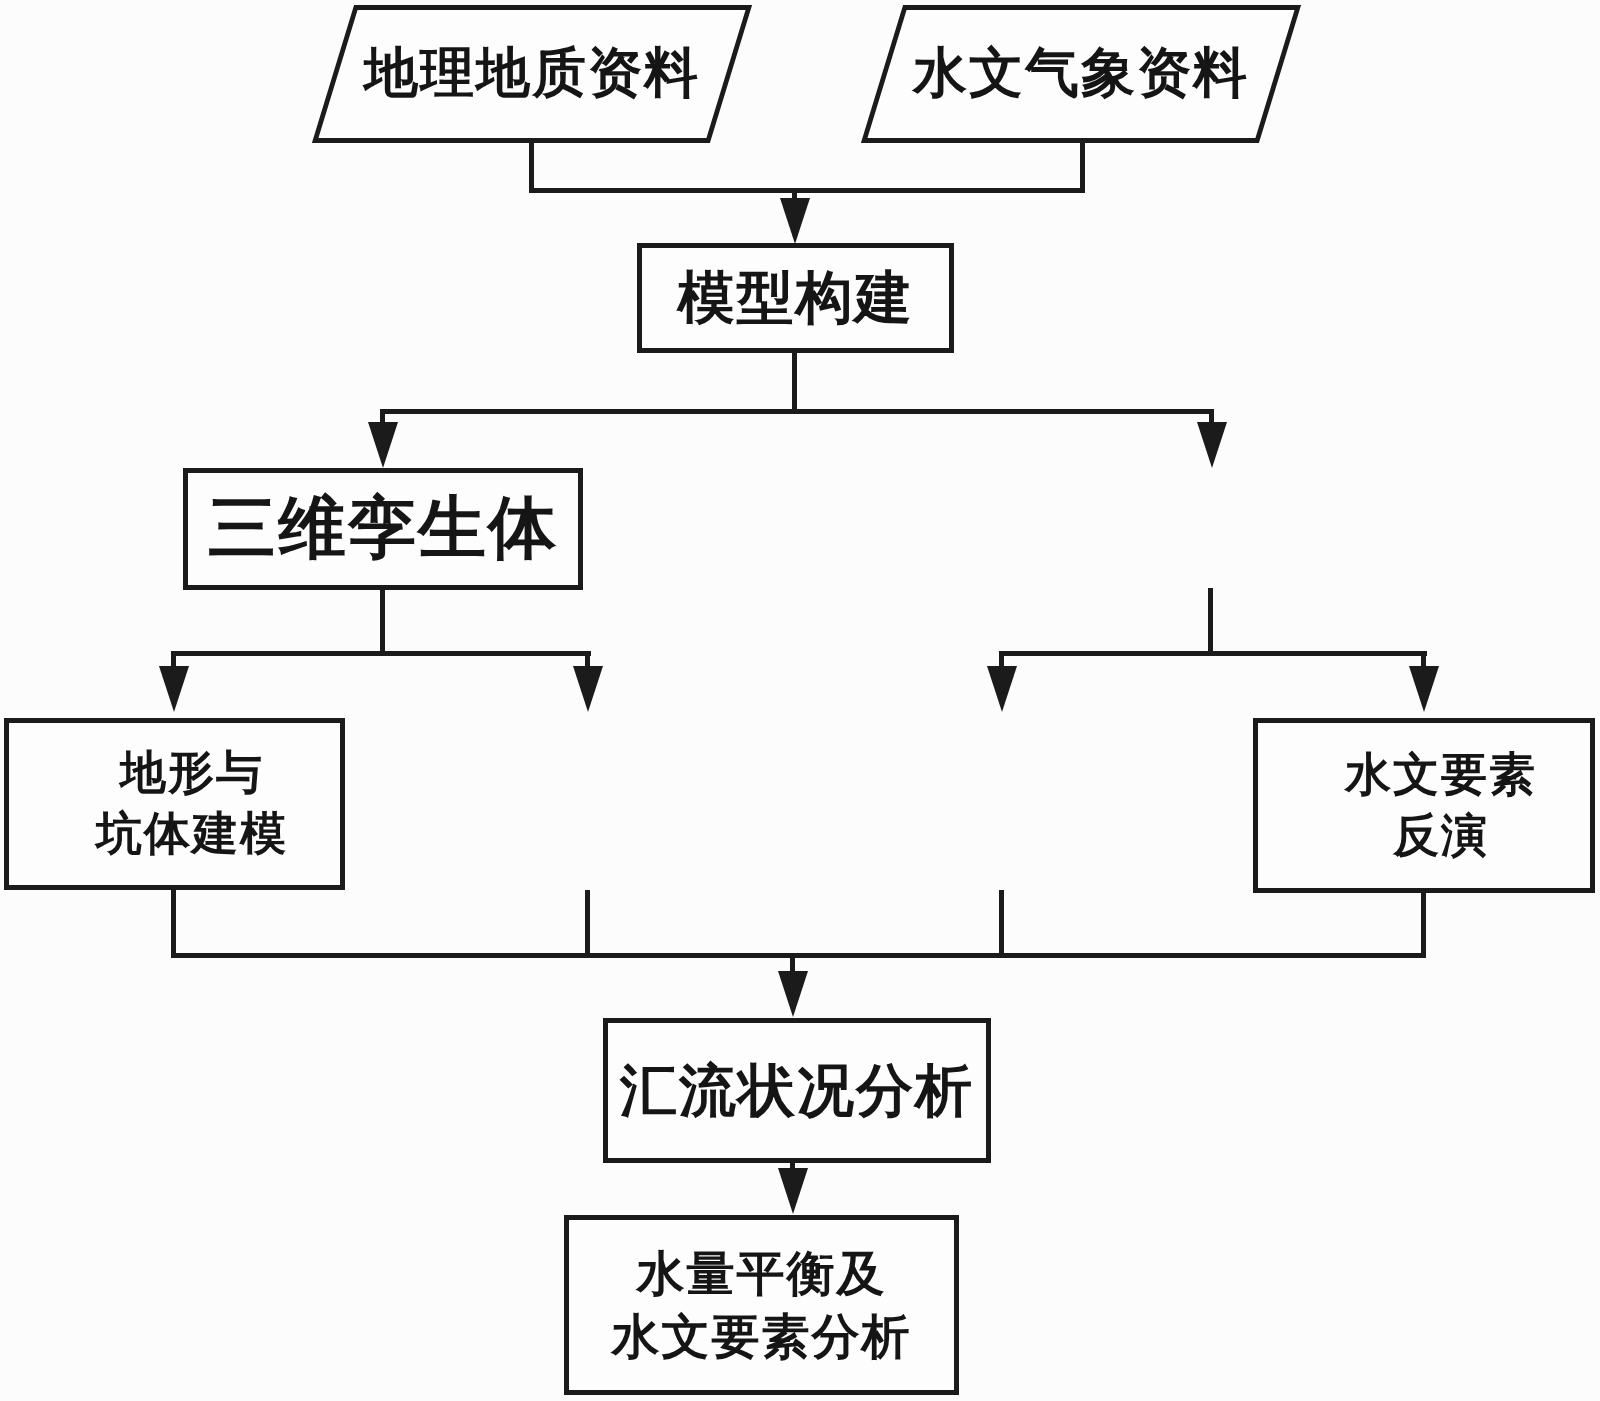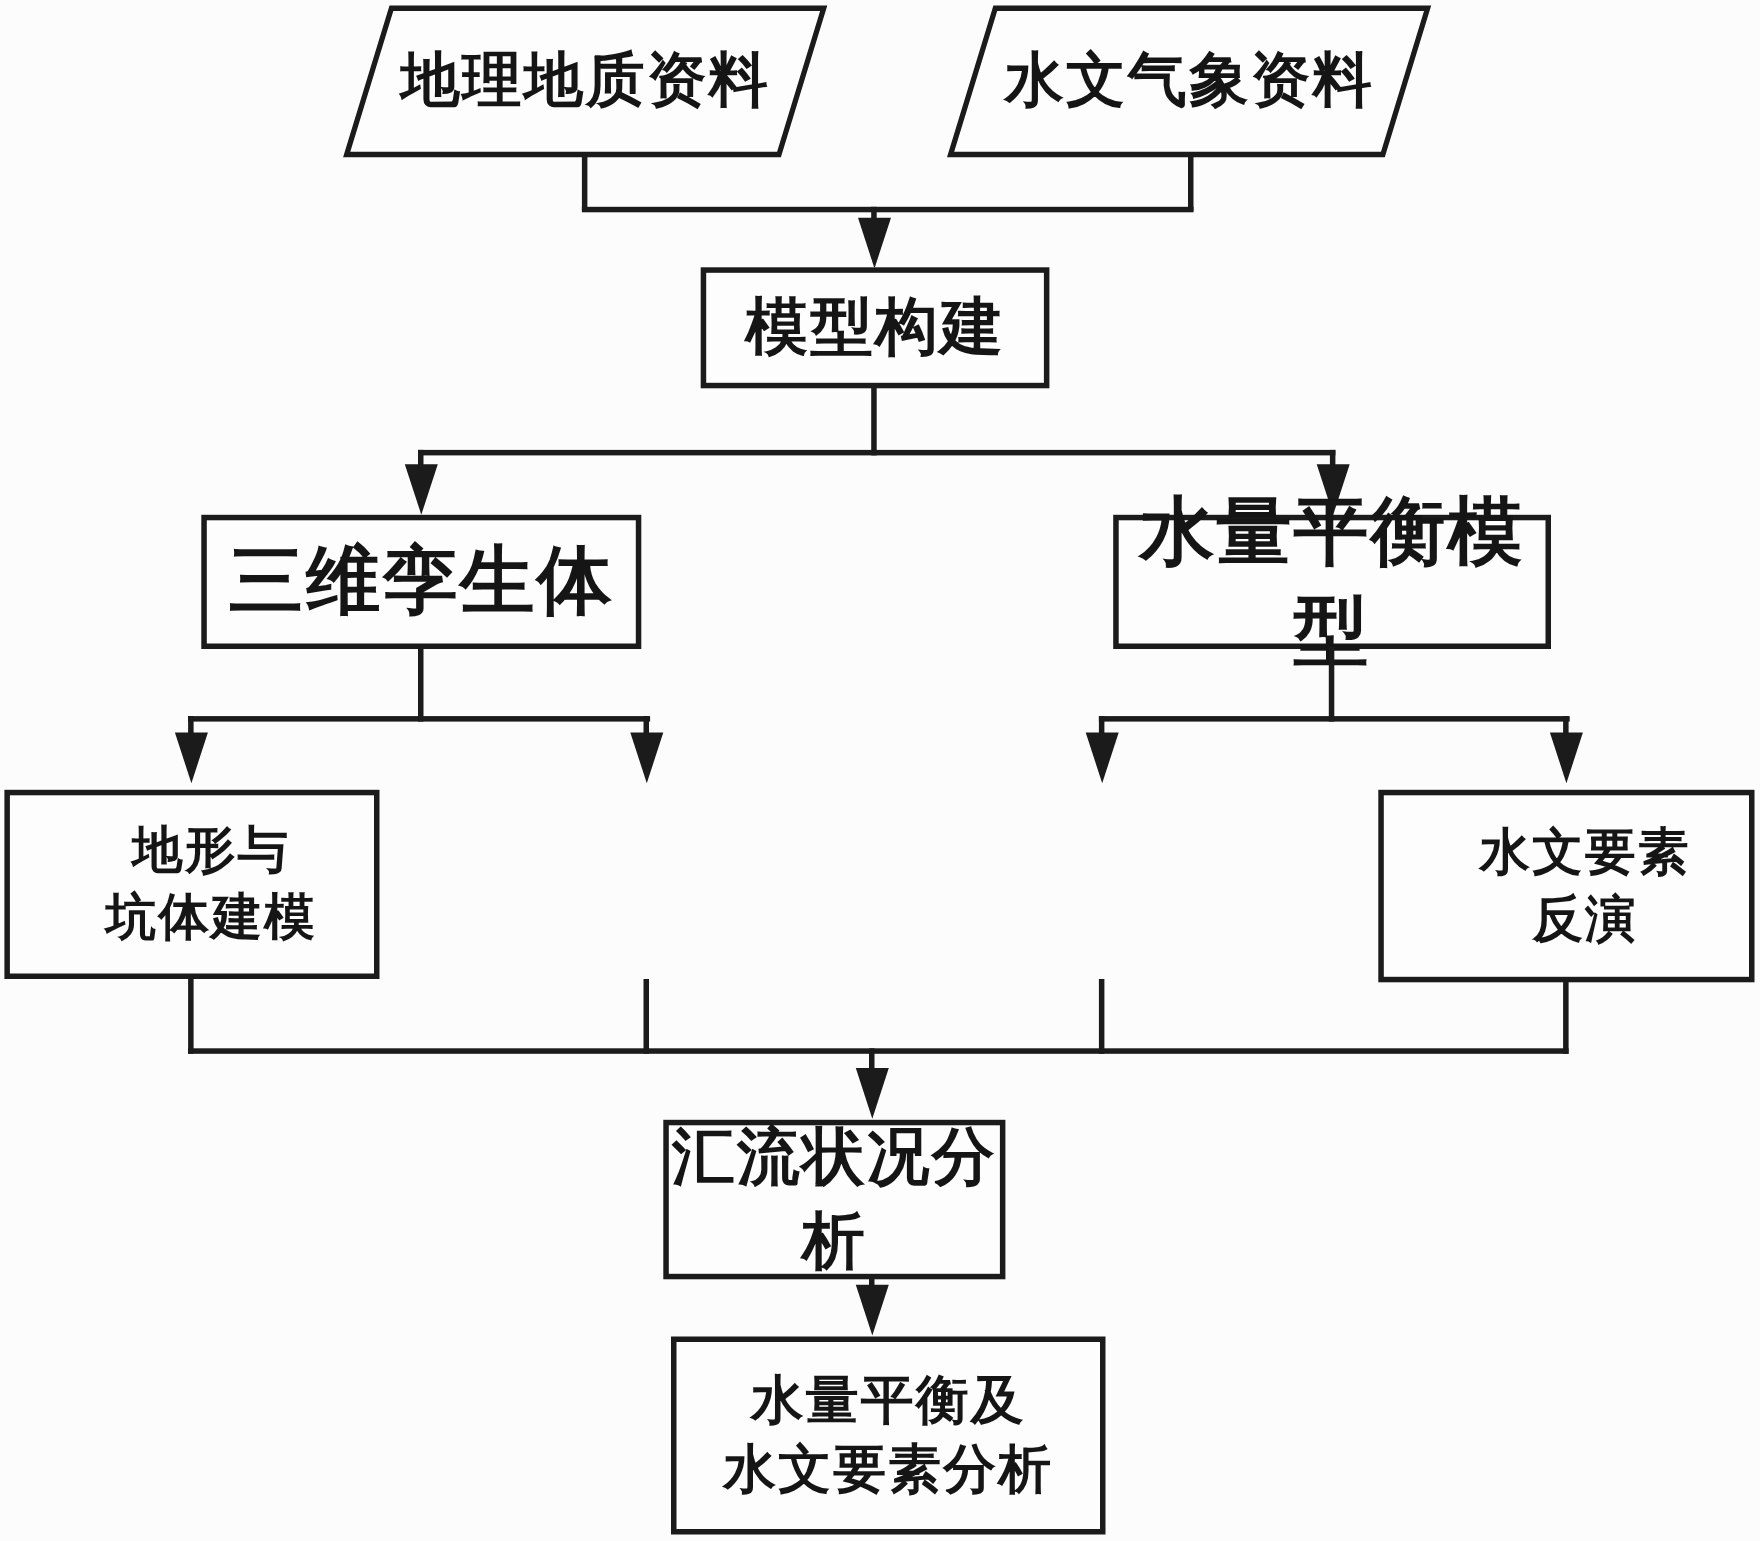--- a/index.html
+++ b/index.html
@@ -73,23 +73,20 @@
   <div class="line" style="left:792px;top:351px;width:5px;height:63px;"></div>
   <div class="line" style="left:380px;top:409px;width:834px;height:5px;"></div>
   <div class="line" style="left:380px;top:409px;width:5px;height:18px;"></div>
   <div class="arrow" style="left:368px;top:422px;"></div>
   <div class="line" style="left:1209px;top:409px;width:5px;height:18px;"></div>
   <div class="arrow" style="left:1197px;top:422px;"></div>
 
   <div class="node fs52" style="left:183px;top:468px;width:400px;height:122px;">
     <span class="node-label">三维孪生体</span>
   </div>
-  <div class="node fs52" style="left:1012px;top:468px;width:398px;height:122px;">
-    <span class="node-label">水量平衡模型</span>
-  </div>
 
   <div class="line" style="left:380px;top:588px;width:5px;height:68px;"></div>
   <div class="line" style="left:171px;top:651px;width:420px;height:5px;"></div>
   <div class="line" style="left:171px;top:651px;width:5px;height:18px;"></div>
   <div class="arrow" style="left:159px;top:666px;"></div>
   <div class="line" style="left:585px;top:651px;width:5px;height:18px;"></div>
   <div class="arrow" style="left:573px;top:666px;"></div>
 
   <div class="line" style="left:1208px;top:588px;width:5px;height:68px;"></div>
   <div class="line" style="left:999px;top:651px;width:428px;height:5px;"></div>
@@ -108,25 +105,25 @@
   </div>
 
   <div class="line" style="left:171px;top:888px;width:5px;height:70px;"></div>
   <div class="line" style="left:585px;top:890px;width:5px;height:68px;"></div>
   <div class="line" style="left:999px;top:890px;width:5px;height:68px;"></div>
   <div class="line" style="left:1421px;top:891px;width:5px;height:67px;"></div>
   <div class="line" style="left:171px;top:953px;width:1255px;height:5px;"></div>
   <div class="line" style="left:790px;top:953px;width:5px;height:26px;"></div>
   <div class="arrow" style="left:778px;top:971px;"></div>
 
-  <div class="node fs50" style="left:603px;top:1018px;width:311px;height:145px;">
+  <div class="node fs50" style="left:603px;top:1018px;width:388px;height:145px;">
     <span class="node-label">汇流状况分析</span>
   </div>
 
   <div class="line" style="left:790px;top:1161px;width:5px;height:14px;"></div>
   <div class="arrow" style="left:778px;top:1168px;"></div>
 
-  <div class="node fs48" style="left:610px;top:1215px;width:395px;height:180px;">
+  <div class="node fs48" style="left:564px;top:1215px;width:395px;height:180px;">
     <span class="node-label">水量平衡及
 水文要素分析</span>
   </div>
 
 </div>
 
 </body></html>

